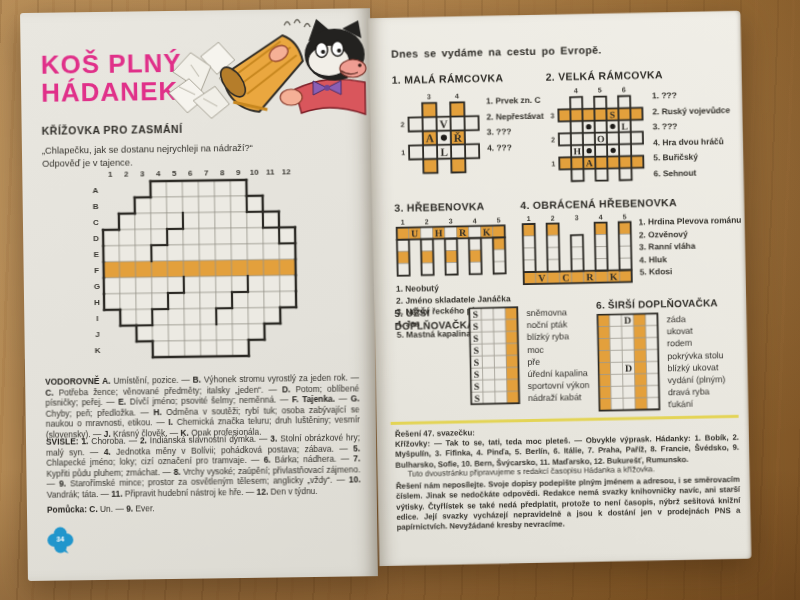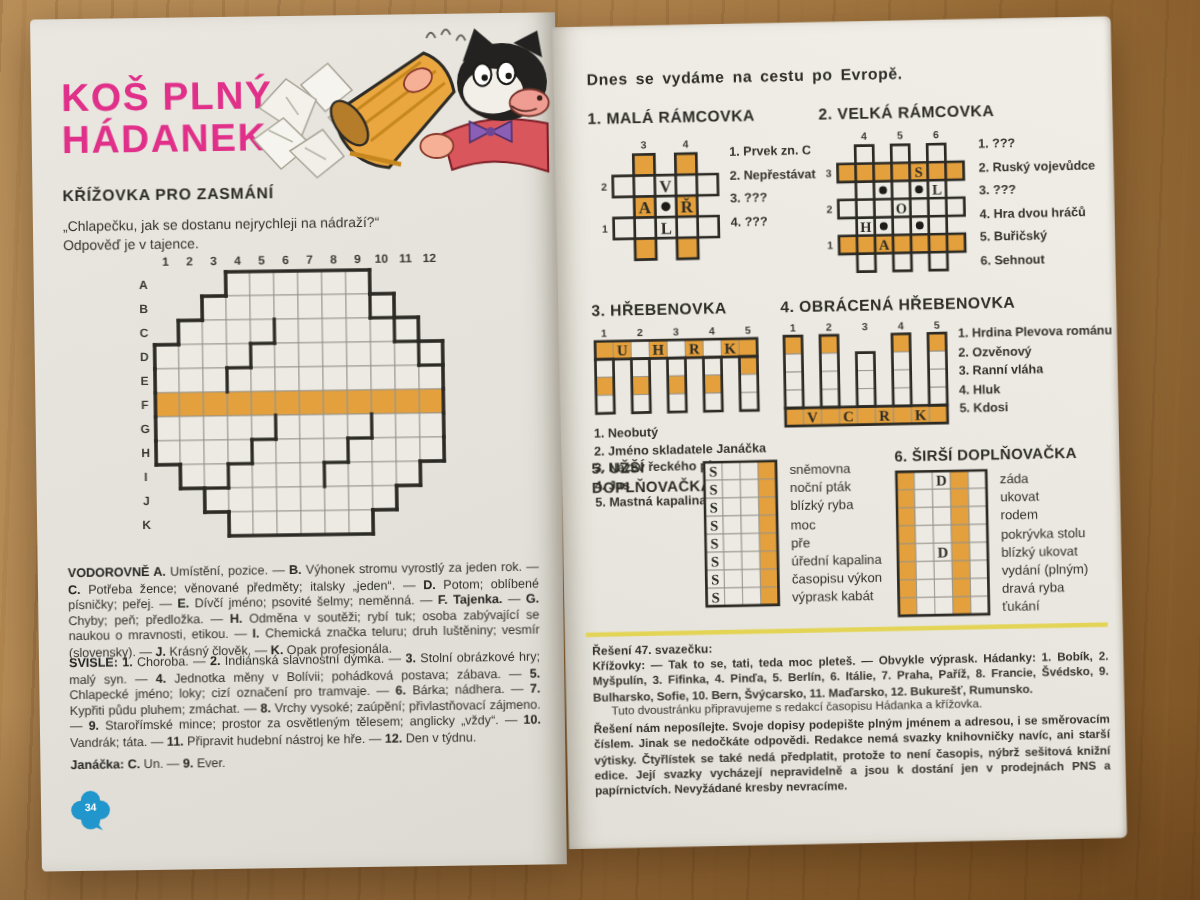--- a/index.html
+++ b/index.html
@@ -295,21 +295,21 @@
         <line x1="76" y1="142" x2="92" y2="142" stroke="#2c2a25" stroke-width="2.2" stroke-linecap="square"></line>
         <line x1="60" y1="158" x2="76" y2="158" stroke="#2c2a25" stroke-width="2.2" stroke-linecap="square"></line>
         <line x1="156" y1="126" x2="172" y2="126" stroke="#2c2a25" stroke-width="2.2" stroke-linecap="square"></line>
         <line x1="140" y1="142" x2="156" y2="142" stroke="#2c2a25" stroke-width="2.2" stroke-linecap="square"></line>
       </svg>
 
     <div class="abs clues" style="left:20px;top:364px;width:314px;"><b>VODOROVNĚ A.</b> Umístění, pozice. — <b>B.</b> Výhonek stromu vyrostlý za jeden rok. — <b>C.</b> Potřeba žence; věnované předměty; italsky „jeden“. — <b>D.</b> Potom; oblíbené písničky; peřej. — <b>E.</b> Dívčí jméno; psovité šelmy; neměnná. — <b>F. Tajenka.</b> — <b>G.</b> Chyby; peň; předložka. — <b>H.</b> Odměna v soutěži; rybí tuk; osoba zabývající se naukou o mravnosti, etikou. — <b>I.</b> Chemická značka teluru; druh luštěniny; vesmír (slovensky). — <b>J.</b> Krásný člověk. — <b>K.</b> Opak profesionála.</div>
 
     <div class="abs clues" style="left:20px;top:424px;width:314px;"><b>SVISLE: 1.</b> Choroba. — <b>2.</b> Indiánská slavnostní dýmka. — <b>3.</b> Stolní obrázkové hry; malý syn. — <b>4.</b> Jednotka měny v Bolívii; pohádková postava; zábava. — <b>5.</b> Chlapecké jméno; loky; cizí označení pro tramvaje. — <b>6.</b> Bárka; nádhera. — <b>7.</b> Kypřiti půdu pluhem; zmáchat. — <b>8.</b> Vrchy vysoké; zaúpění; přivlastňovací zájmeno. — <b>9.</b> Starořímské mince; prostor za osvětleným tělesem; anglicky „vždy“. — <b>10.</b> Vandrák; táta. — <b>11.</b> Připravit hudební nástroj ke hře. — <b>12.</b> Den v týdnu.</div>
 
-    <div class="abs clues" style="left:20px;top:492px;width:314px;"><b>Janáčka: C.</b> Un. — <b>9.</b> Ever.</div>
+    <div class="abs clues" style="left:20px;top:492px;width:314px;"><b>Pomůcka: C.</b> Un. — <b>9.</b> Ever.</div>
 
     <div class="abs" style="left:20px;top:514px;width:26px;height:28px;">
       <svg width="26" height="28" viewBox="0 0 26 28">
         <circle cx="13" cy="7" r="6.4" fill="#2196cc"></circle>
         <circle cx="19.5" cy="13.5" r="6.4" fill="#2196cc"></circle>
         <circle cx="13" cy="20" r="6.4" fill="#2196cc"></circle>
         <circle cx="6.5" cy="13.5" r="6.4" fill="#2196cc"></circle>
         <path d="M16 20 L21 27 L14 24 Z" fill="#2196cc"></path>
       </svg>
       <span class="clover-num">34</span>
@@ -594,22 +594,22 @@
         <text x="7" y="82.6" text-anchor="middle" font-size="9.84" class="g-letter">S</text>
         <text x="7" y="94.6" text-anchor="middle" font-size="9.84" class="g-letter">S</text>
       </svg>
     <div class="abs wordlist" style="left:152px;top:294px;">
         <div class="ln">sněmovna</div>
         <div class="ln">noční pták</div>
         <div class="ln">blízký ryba</div>
         <div class="ln">moc</div>
         <div class="ln">pře</div>
         <div class="ln">úřední kapalina</div>
-        <div class="ln">časopisu výkon</div>
-        <div class="ln">výprask kabát</div>
+        <div class="ln">sportovní výkon</div>
+        <div class="ln">nádraží kabát</div>
       </div>
 
     <div class="abs phead2" style="left:222px;top:286px;">6. ŠIRŠÍ DOPLŇOVAČKA</div>
     <svg class="abs" style="left:222px;top:300px;" width="64" height="100">
         <rect x="1" y="1" width="12" height="12" fill="#e3a03c" stroke="#97948b" stroke-width="0.6"></rect>
         <rect x="13" y="1" width="12" height="12" fill="#eceae3" stroke="#97948b" stroke-width="0.6"></rect>
         <rect x="25" y="1" width="12" height="12" fill="#eceae3" stroke="#97948b" stroke-width="0.6"></rect>
         <rect x="37" y="1" width="12" height="12" fill="#e3a03c" stroke="#97948b" stroke-width="0.6"></rect>
         <rect x="49" y="1" width="12" height="12" fill="#eceae3" stroke="#97948b" stroke-width="0.6"></rect>
         <rect x="1" y="13" width="12" height="12" fill="#e3a03c" stroke="#97948b" stroke-width="0.6"></rect>

